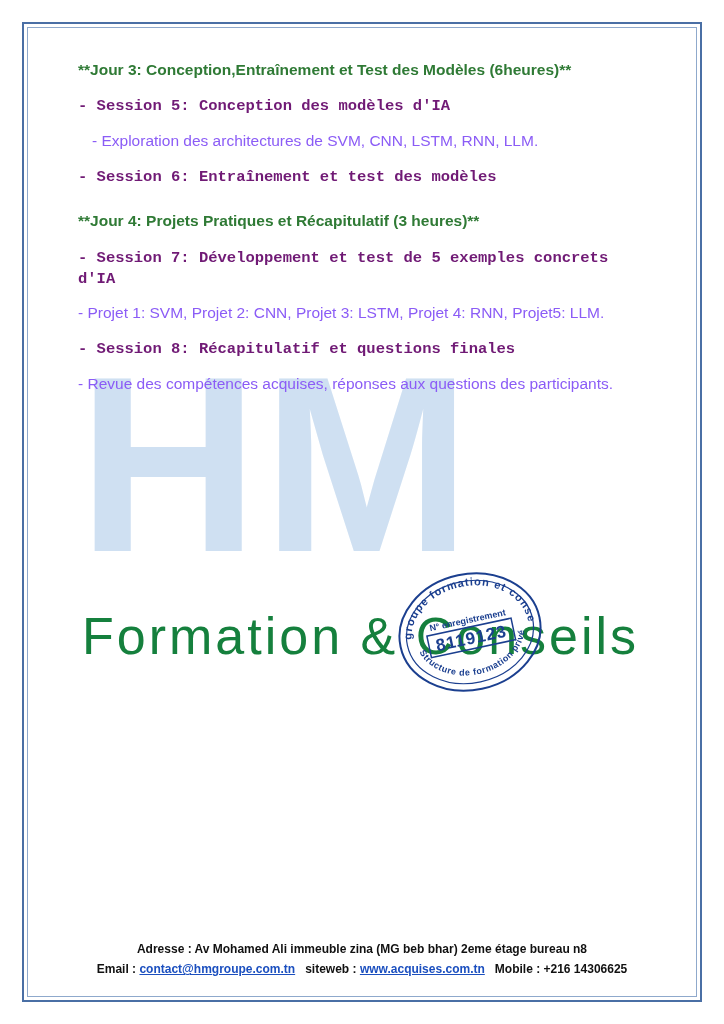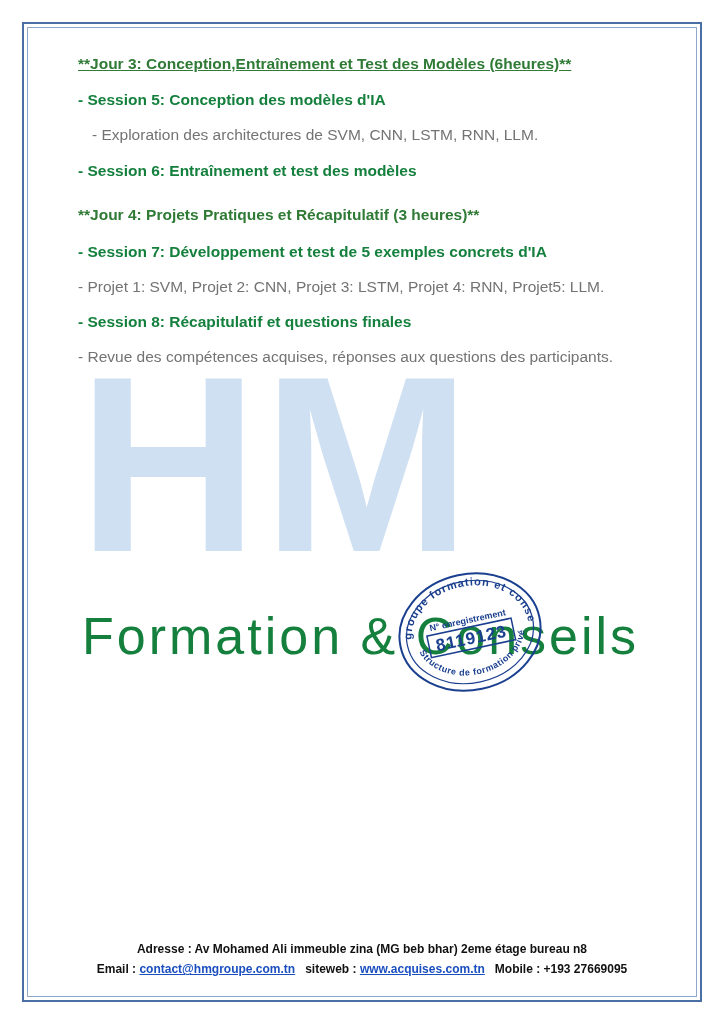--- a/index.html
+++ b/index.html
@@ -93,31 +93,32 @@
     width: 570px;
     z-index: 2;
   }
   .heading {
     color: #2f7a35;
     font-weight: 700;
     font-size: 15.5px;
     margin: 14px 0 16px 0;
     line-height: 1.3;
   }
-  .heading.first { margin-top: 4px; text-decoration: underline; }
+  .heading.first { margin-top: 10px; }
   .heading.second { margin-top: 24px; }
   .session {
-    color: #15803d;
+    color: #701a75;
     font-weight: 700;
     font-size: 15.5px;
     margin: 14px 0 13px 0;
     line-height: 1.35;
+    font-family: Liberation Mono, monospace;
   }
   .detail {
-    color: #737373;
+    color: #8b5cf6;
     font-weight: 400;
     font-size: 15.5px;
     margin: 13px 0 14px 0;
     line-height: 1.45;
     padding-left: 14px;
   }
   .detail.indent-hang {
     padding-left: 14px;
     text-indent: -14px;
   }
@@ -196,17 +197,17 @@
 
   <div class="footer">
     <div class="line1">Adresse : Av Mohamed Ali immeuble zina (MG beb bhar) 2eme étage bureau n8</div>
     <div class="line2">
       <span>Email :</span>
       <a href="#">contact@hmgroupe.com.tn</a>
       <span>&nbsp;</span>
       <span>siteweb :</span>
       <a href="#">www.acquises.com.tn</a>
       <span>&nbsp;</span>
-      <span>Mobile : +193 27669095</span>
+      <span>Mobile : +216 14306625</span>
     </div>
   </div>
 
 </div>
 
 </body></html>

